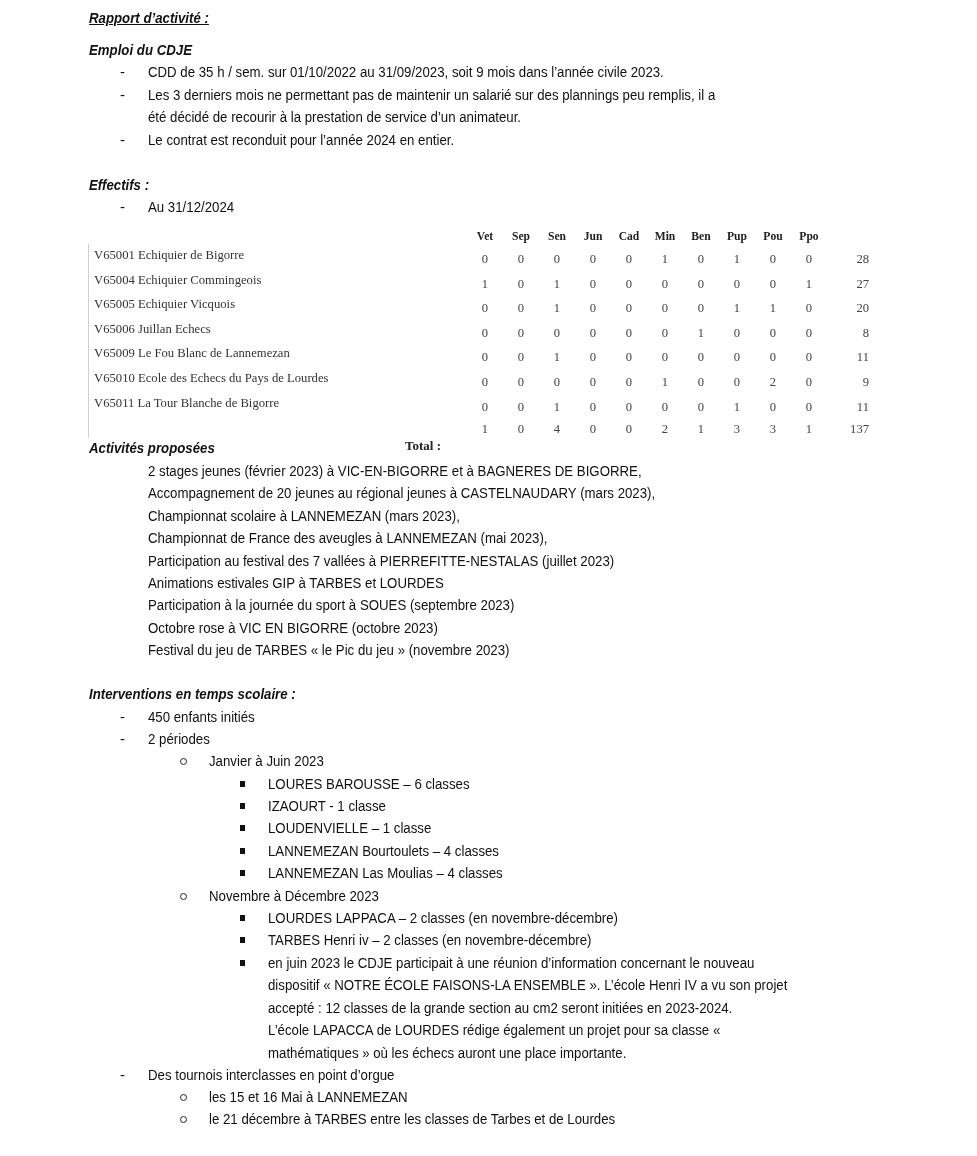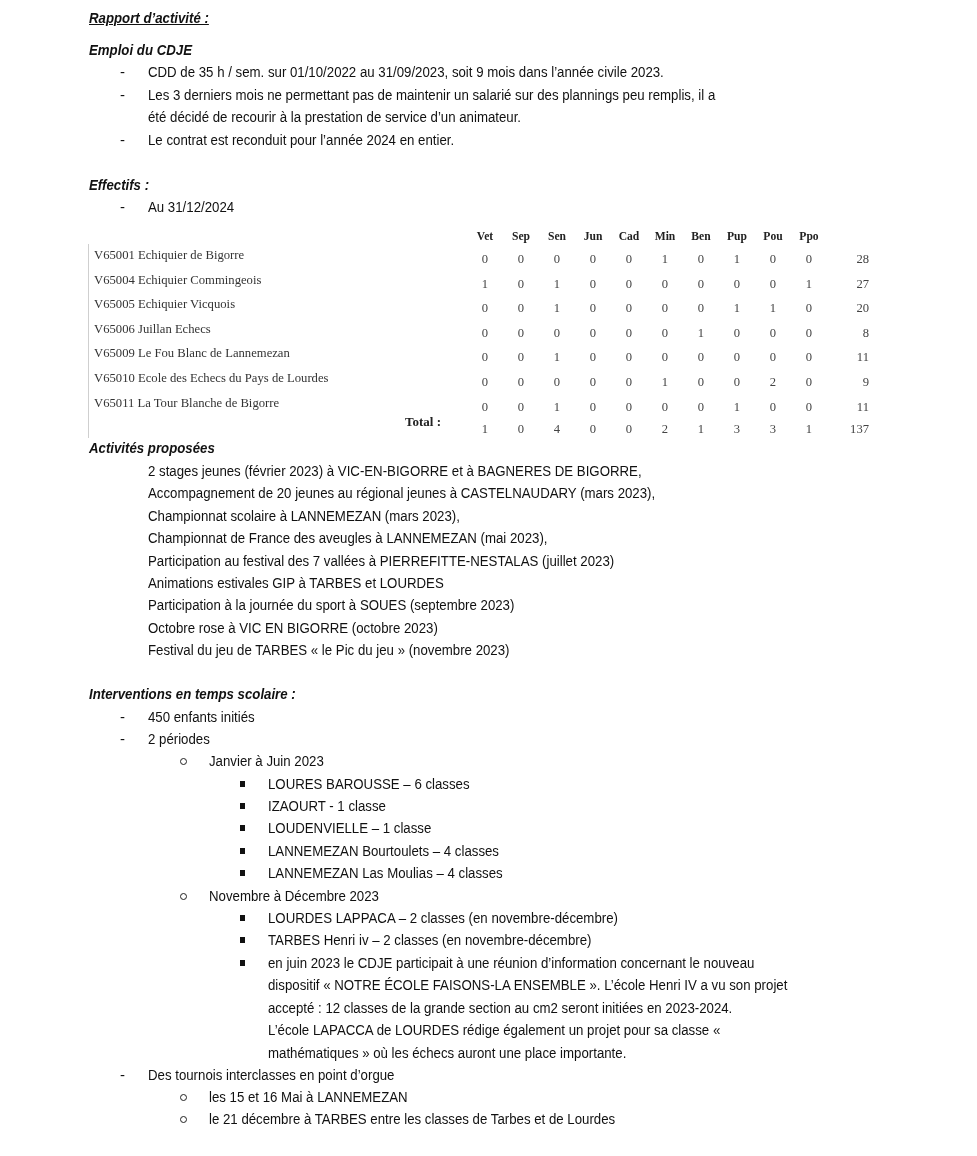--- a/index.html
+++ b/index.html
@@ -136,21 +136,21 @@
       <div class="cell" style="left:423px;top:172.60000000000002px;">0</div>
       <div class="cell" style="left:459px;top:172.60000000000002px;">1</div>
       <div class="cell" style="left:495px;top:172.60000000000002px;">0</div>
       <div class="cell" style="left:531px;top:172.60000000000002px;">0</div>
       <div class="cell" style="left:567px;top:172.60000000000002px;">0</div>
       <div class="cell" style="left:603px;top:172.60000000000002px;">0</div>
       <div class="cell" style="left:639px;top:172.60000000000002px;">1</div>
       <div class="cell" style="left:675px;top:172.60000000000002px;">0</div>
       <div class="cell" style="left:711px;top:172.60000000000002px;">0</div>
       <div class="sum" style="left:751px;top:172.60000000000002px;">11</div>
-      <div class="total-label" style="left:317px;top:188px;text-align:right;">Total :</div>
+      <div class="total-label" style="left:317px;top:212px;text-align:right;">Total :</div>
       <div class="cell" style="left:387px;top:195.20000000000002px;">1</div>
       <div class="cell" style="left:423px;top:195.20000000000002px;">0</div>
       <div class="cell" style="left:459px;top:195.20000000000002px;">4</div>
       <div class="cell" style="left:495px;top:195.20000000000002px;">0</div>
       <div class="cell" style="left:531px;top:195.20000000000002px;">0</div>
       <div class="cell" style="left:567px;top:195.20000000000002px;">2</div>
       <div class="cell" style="left:603px;top:195.20000000000002px;">1</div>
       <div class="cell" style="left:639px;top:195.20000000000002px;">3</div>
       <div class="cell" style="left:675px;top:195.20000000000002px;">3</div>
       <div class="cell" style="left:711px;top:195.20000000000002px;">1</div>

